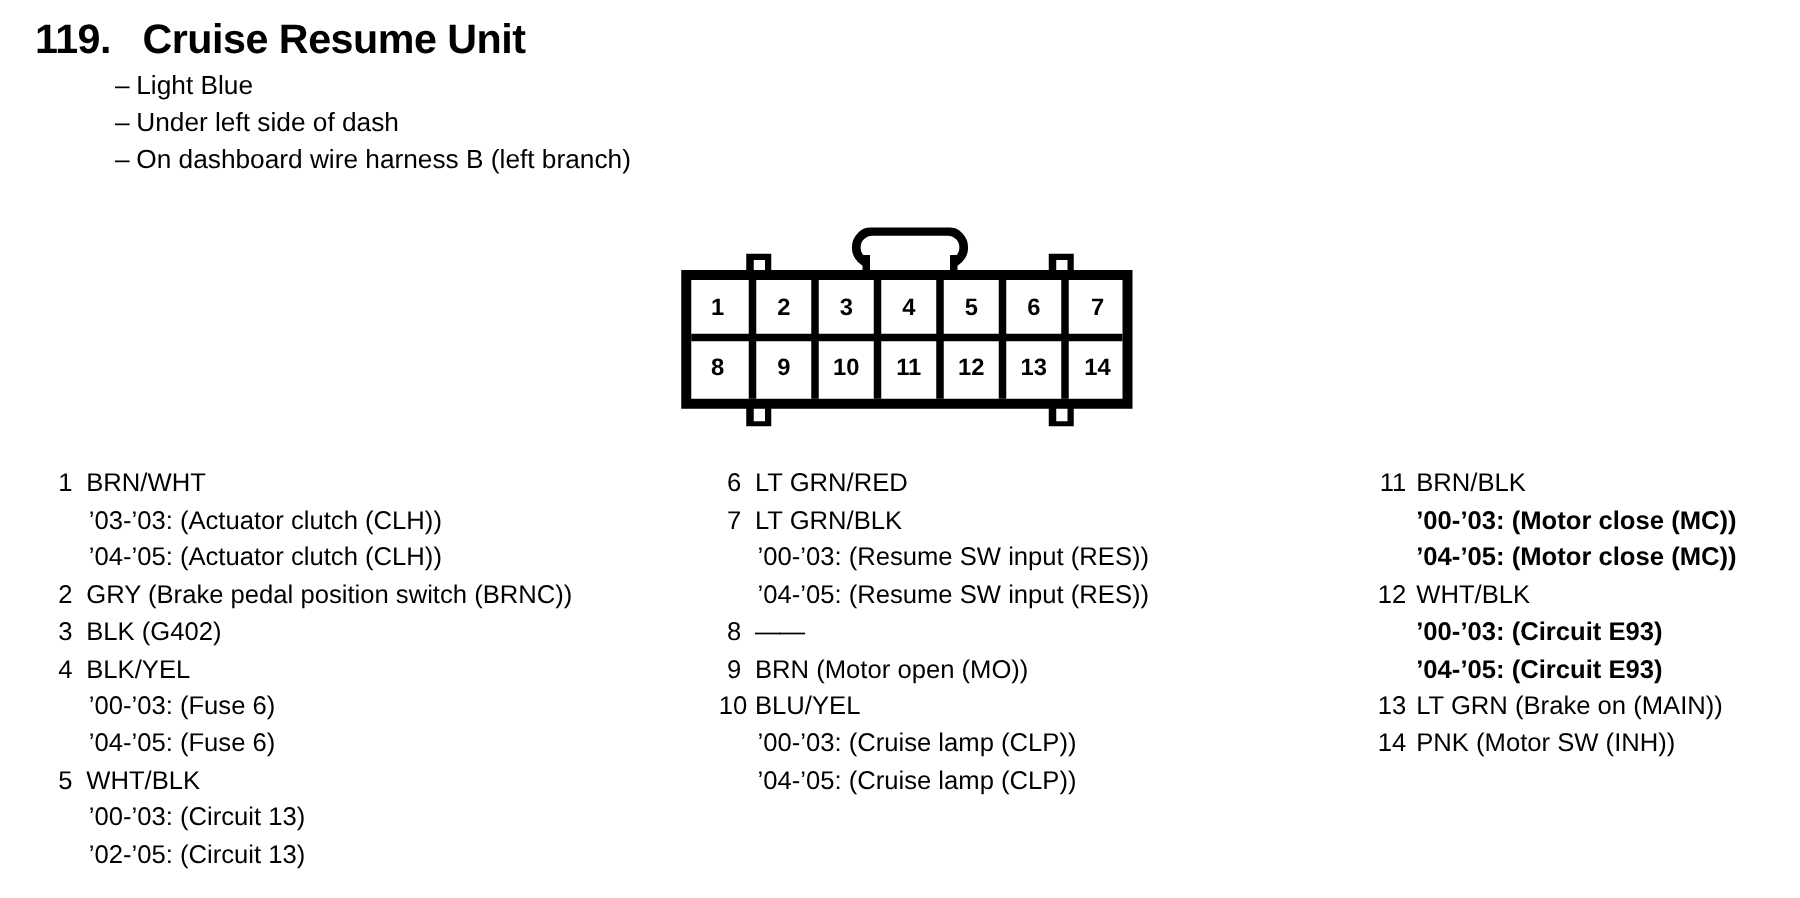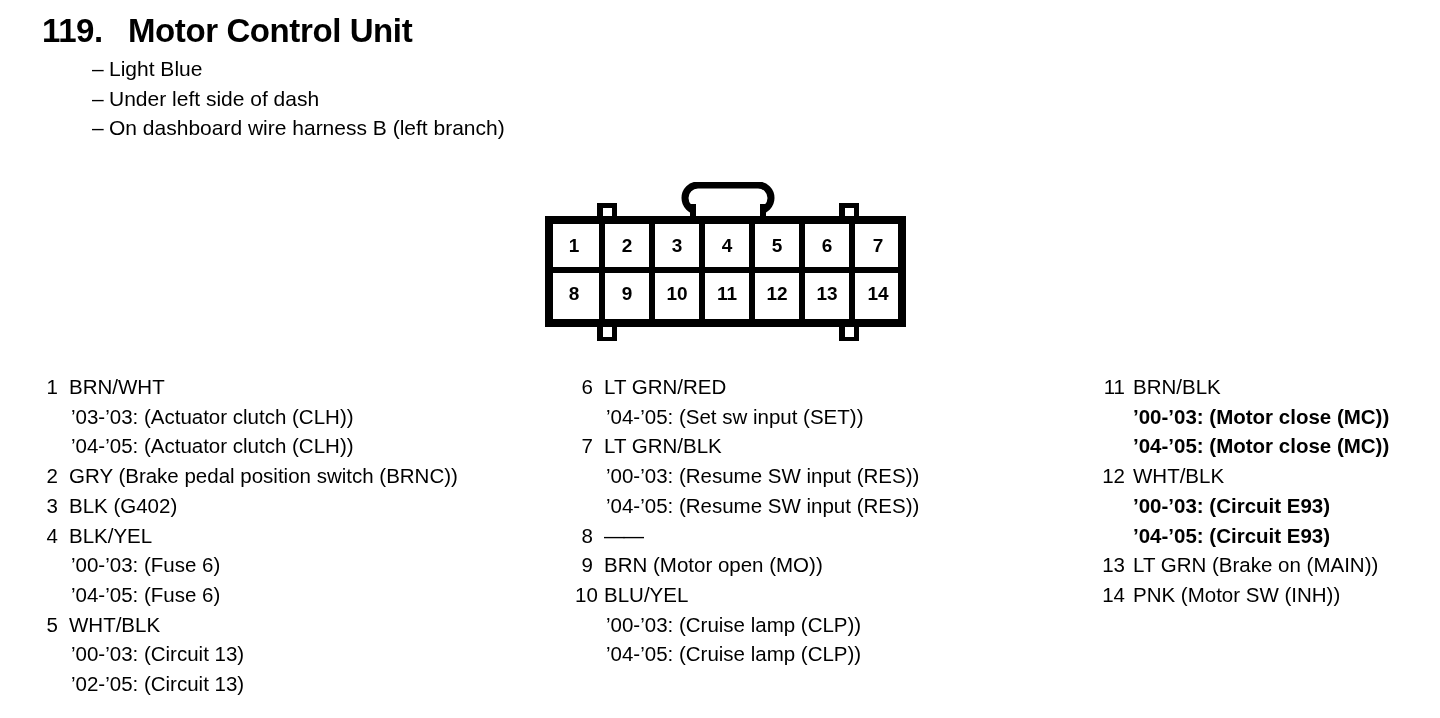--- a/index.html
+++ b/index.html
@@ -13,21 +13,21 @@
     height: 718px;
     position: relative;
     font-family: "Liberation Sans", sans-serif;
     color: #000000;
     overflow: hidden;
   }
 
   
   #header {
     position: absolute;
-    left: 42px;
+    left: 28px;
     top: 14px;
     width: 1000px;
   }
   #page-title {
     font-size: 33px;
     font-weight: bold;
     letter-spacing: -0.4px;
     line-height: 1.0;
     white-space: nowrap;
     display: flex;
@@ -117,21 +117,21 @@
   #legend-col-3 .pin-sub { padding-left: 38px; font-weight: bold; }
 
   .emdash { letter-spacing: -1px; }
 </style>
 </head>
 <body>
 
 <div id="header">
   <div id="page-title">
     <span class="num">119.</span>
-    <span>Motor Control Unit</span>
+    <span>Cruise Resume Unit</span>
   </div>
 </div>
 
 <ul id="subtitle-list">
     <li>
       <span class="dash">–</span>
       <span>Light Blue</span>
     </li>
     <li>
       <span class="dash">–</span>
@@ -236,21 +236,20 @@
       <div class="pin-sub">’00-’03: (Circuit 13)</div>
       <div class="pin-sub">’02-’05: (Circuit 13)</div>
     </div>
   </div>
 <div class="legend-col" id="legend-col-2">
     <div class="pin-entry">
       <div class="pin-main">
         <span class="pin-num">6</span>
         <span class="pin-label">LT GRN/RED</span>
       </div>
-      <div class="pin-sub">’04-’05: (Set sw input (SET))</div>
     </div>
     <div class="pin-entry">
       <div class="pin-main">
         <span class="pin-num">7</span>
         <span class="pin-label">LT GRN/BLK</span>
       </div>
       <div class="pin-sub">’00-’03: (Resume SW input (RES))</div>
       <div class="pin-sub">’04-’05: (Resume SW input (RES))</div>
     </div>
     <div class="pin-entry">

